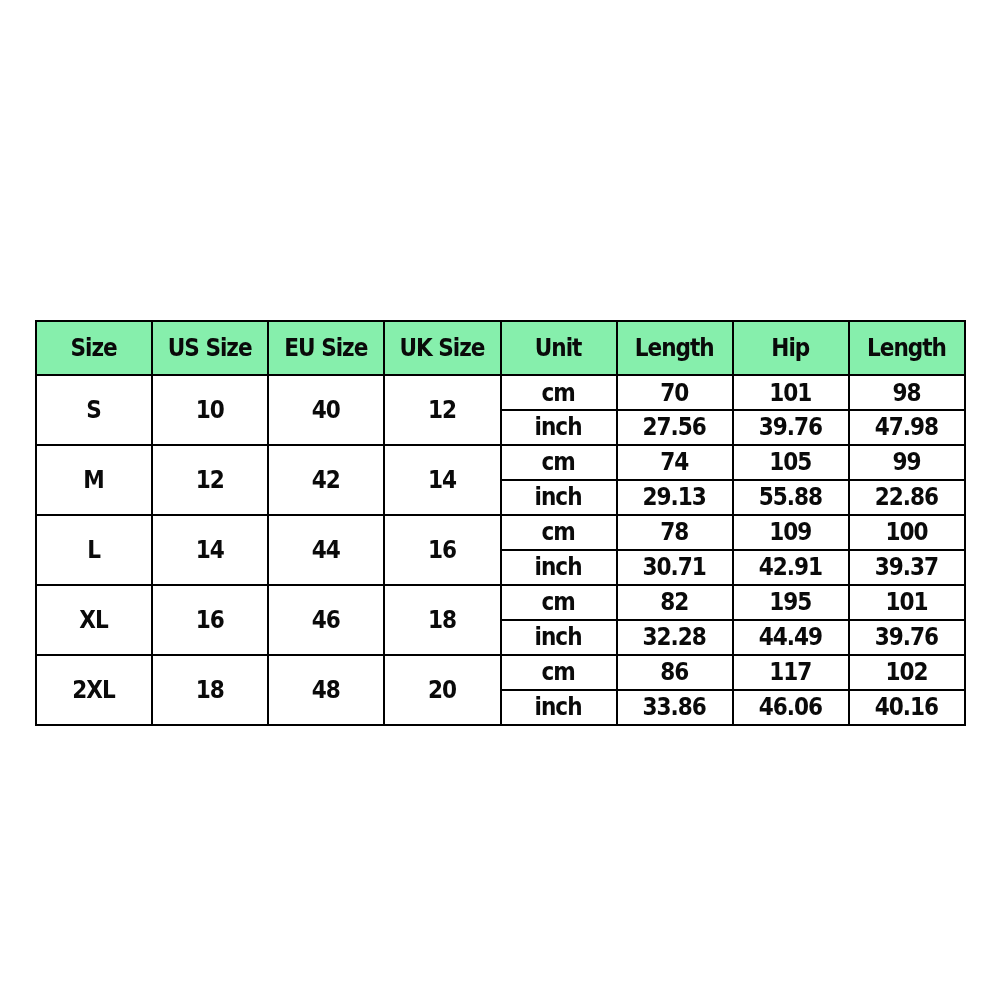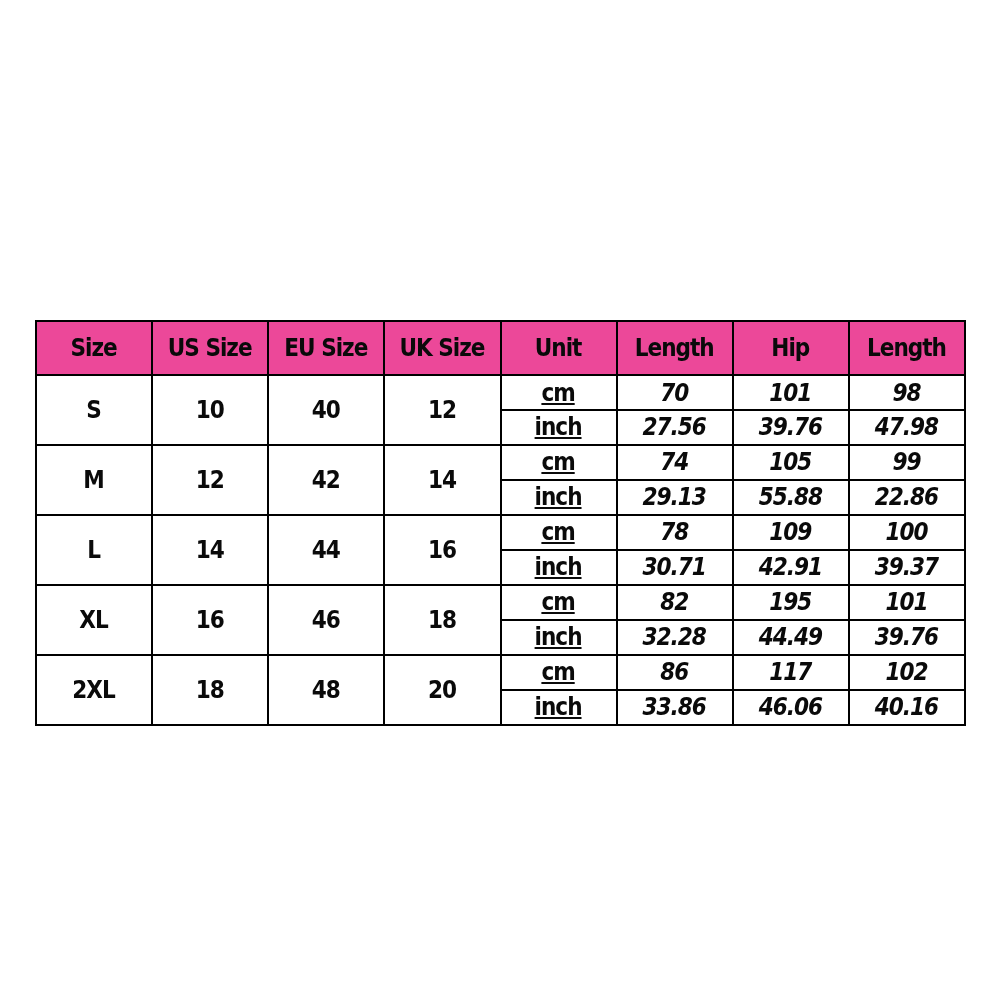--- a/index.html
+++ b/index.html
@@ -6,24 +6,24 @@
   html,body{margin:0;padding:0;}
   body{width:1000px;height:1000px;background:#ffffff;overflow:hidden;
        font-family:"DejaVu Sans",sans-serif;font-stretch:condensed;}
   .sheet{position:relative;width:1000px;height:1000px;background:#ffffff;}
   table.size-chart{position:absolute;left:35px;top:320px;width:931px;height:405.5px;
        border-collapse:collapse;table-layout:fixed;}
   table.size-chart th,
   table.size-chart td{border:2.5px solid #000000;text-align:center;vertical-align:middle;
        font-weight:bold;color:#0a0a0a;padding:0;line-height:20px;
        letter-spacing:-1px;text-indent:-1px;font-size:24px;}
-  th.hdr{background:#ec4899;height:51.8px;}
+  th.hdr{background:#86efac;height:51.8px;}
   td.sz{height:67.5px;}
-  td.unit{height:32.6px;text-decoration:underline;}
-  td.val{height:32.6px;font-style:italic;}
+  td.unit{height:32.6px;}
+  td.val{height:32.6px;}
 </style>
 </head>
 <body>
 
 <div class="sheet">
   <table class="size-chart">
     <tbody>
       <tr class="header-row">
         <th class="hdr">Size</th>
         <th class="hdr">US Size</th>

